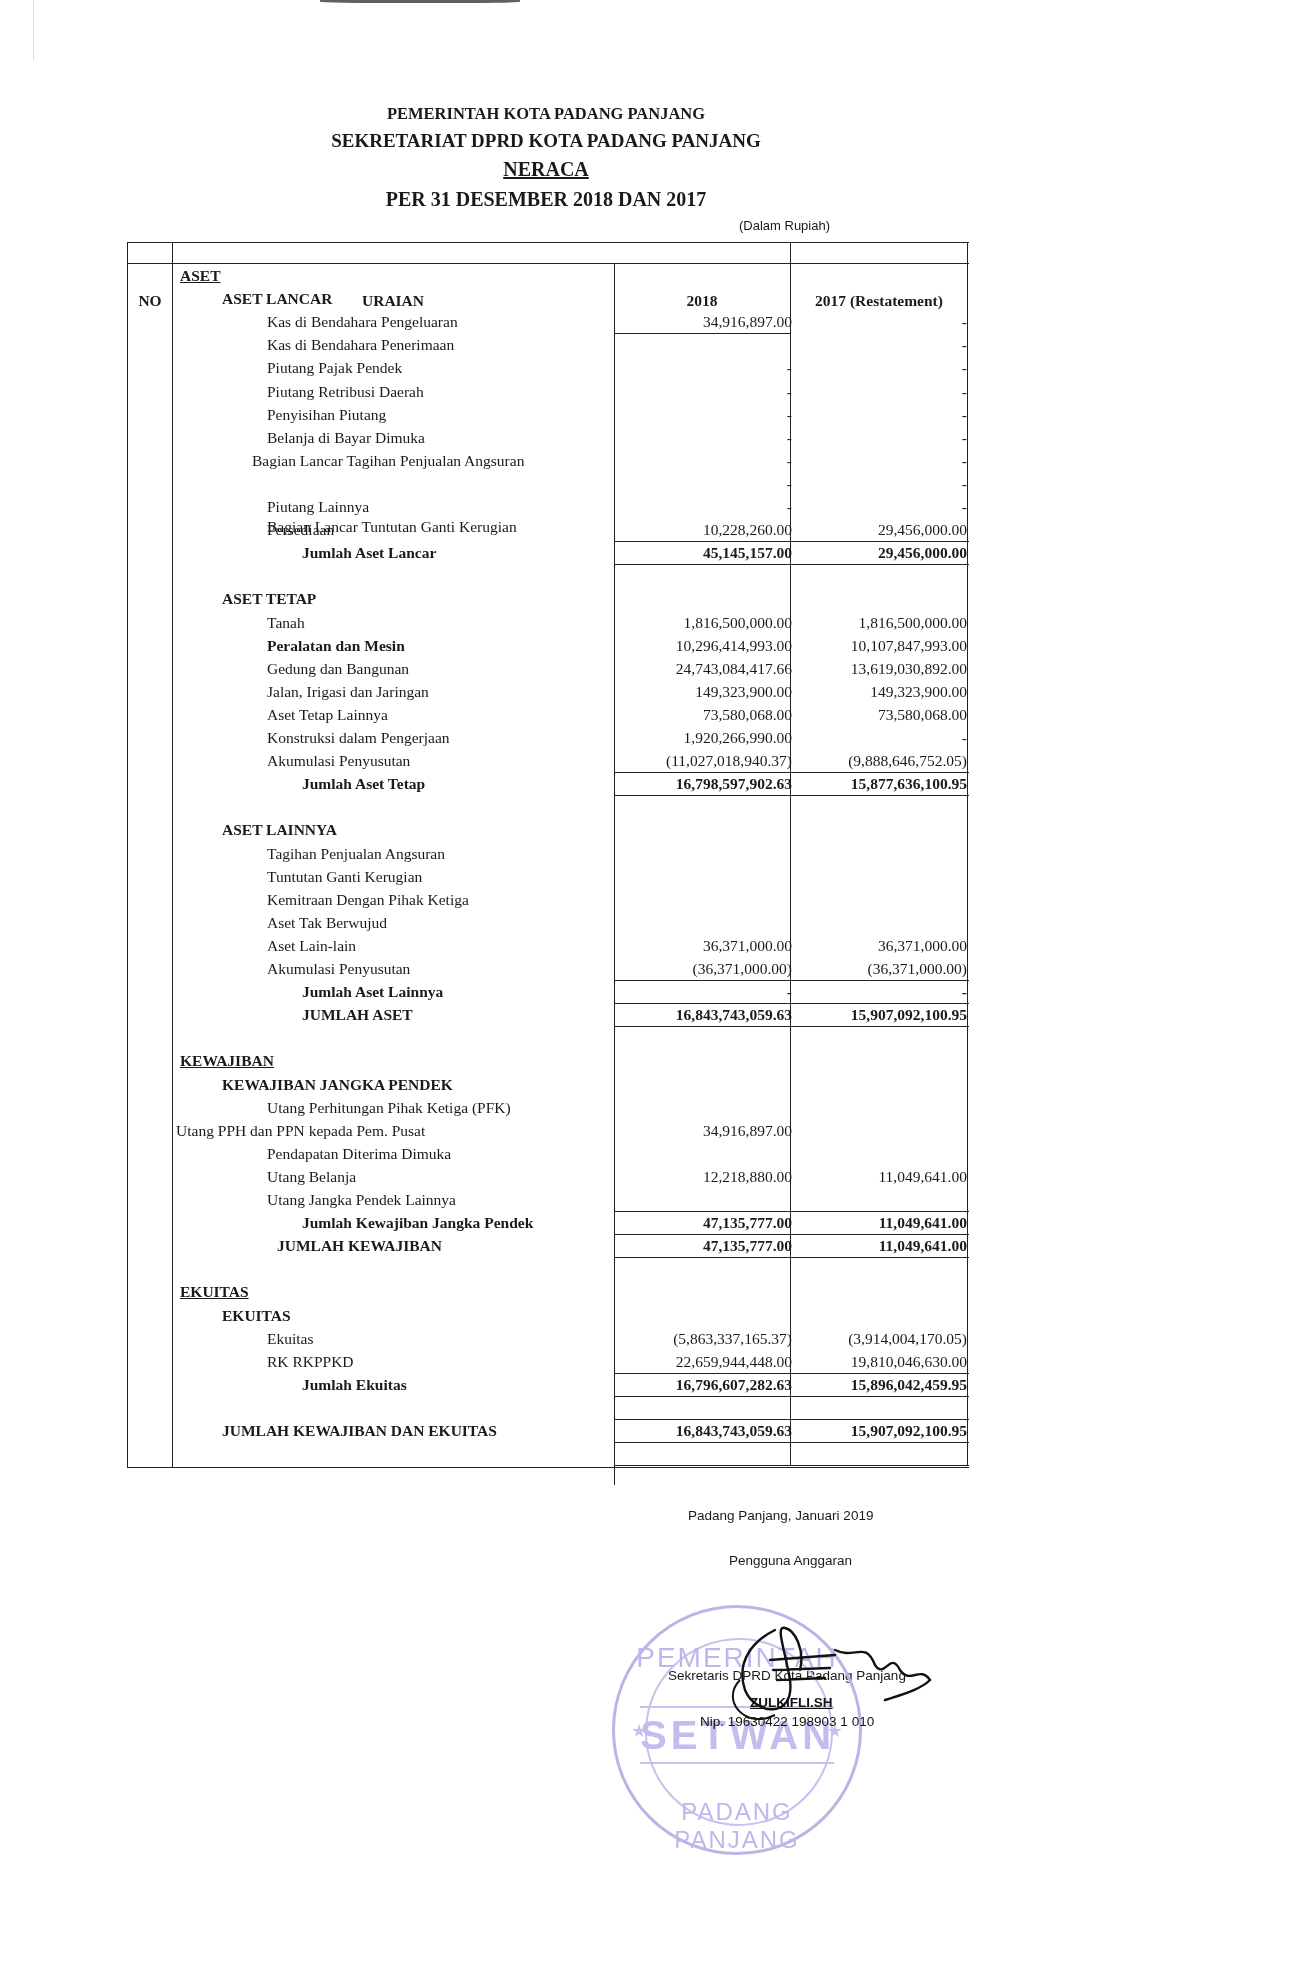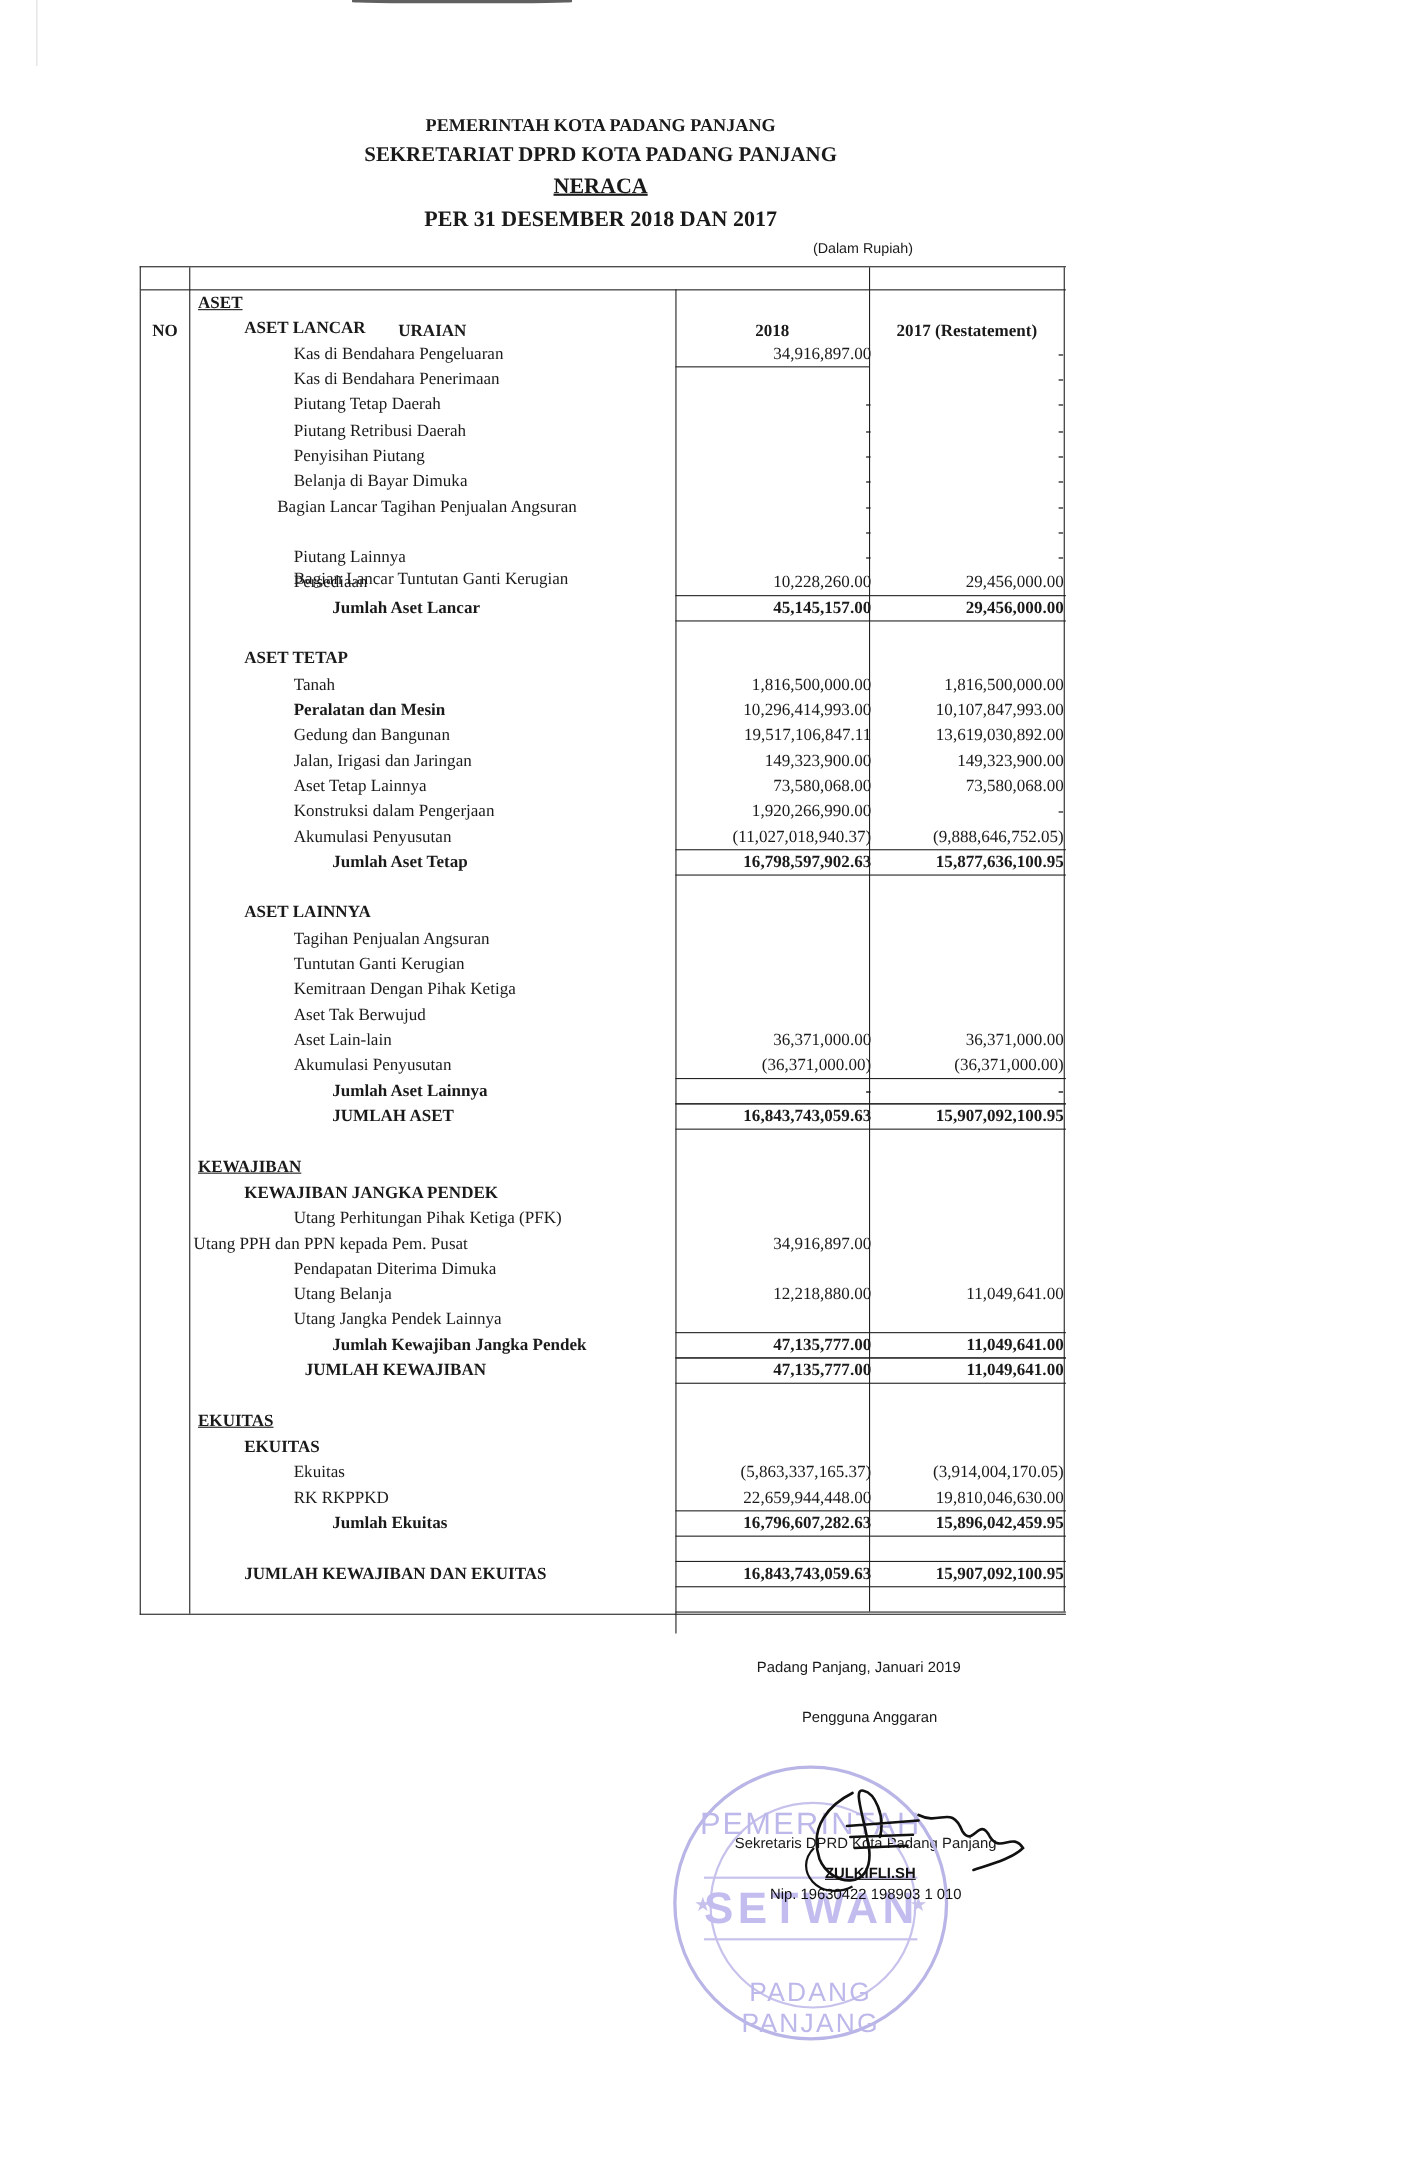--- a/index.html
+++ b/index.html
@@ -77,21 +77,21 @@
         <div class="lbl" style="left: 139px;">Kas di Bendahara Pengeluaran</div>
         <div class="v18">34,916,897.00</div>
         <div class="v17">-</div>
       </div>
       <div class="row" style="top: 90.3px;">
         <div class="lbl" style="left: 139px;">Kas di Bendahara Penerimaan</div>
         <div class="v18"></div>
         <div class="v17">-</div>
       </div>
       <div class="row" style="top: 113.4px;">
-        <div class="lbl" style="left: 139px;">Piutang Tetap Daerah</div>
+        <div class="lbl" style="left: 139px;">Piutang Pajak Pendek</div>
         <div class="v18">-</div>
         <div class="v17">-</div>
       </div>
       <div class="row" style="top: 136.5px;">
         <div class="lbl" style="left: 139px;">Piutang Retribusi Daerah</div>
         <div class="v18">-</div>
         <div class="v17">-</div>
       </div>
       <div class="row" style="top: 159.6px;">
         <div class="lbl" style="left: 139px;">Penyisihan Piutang</div>
@@ -145,21 +145,21 @@
         <div class="v18">1,816,500,000.00</div>
         <div class="v17">1,816,500,000.00</div>
       </div>
       <div class="row" style="top: 390.6px;">
         <div class="lbl" style="left: 139px; font-weight: bold;">Peralatan dan Mesin</div>
         <div class="v18">10,296,414,993.00</div>
         <div class="v17">10,107,847,993.00</div>
       </div>
       <div class="row" style="top: 413.7px;">
         <div class="lbl" style="left: 139px;">Gedung dan Bangunan</div>
-        <div class="v18">19,517,106,847.11</div>
+        <div class="v18">24,743,084,417.66</div>
         <div class="v17">13,619,030,892.00</div>
       </div>
       <div class="row" style="top: 436.8px;">
         <div class="lbl" style="left: 139px;">Jalan, Irigasi dan Jaringan</div>
         <div class="v18">149,323,900.00</div>
         <div class="v17">149,323,900.00</div>
       </div>
       <div class="row" style="top: 459.9px;">
         <div class="lbl" style="left: 139px;">Aset Tetap Lainnya</div>
         <div class="v18">73,580,068.00</div>

